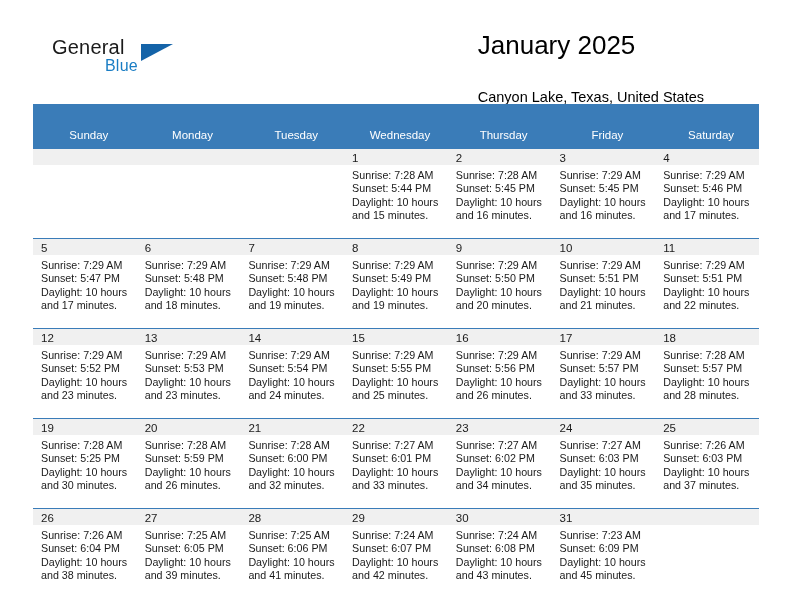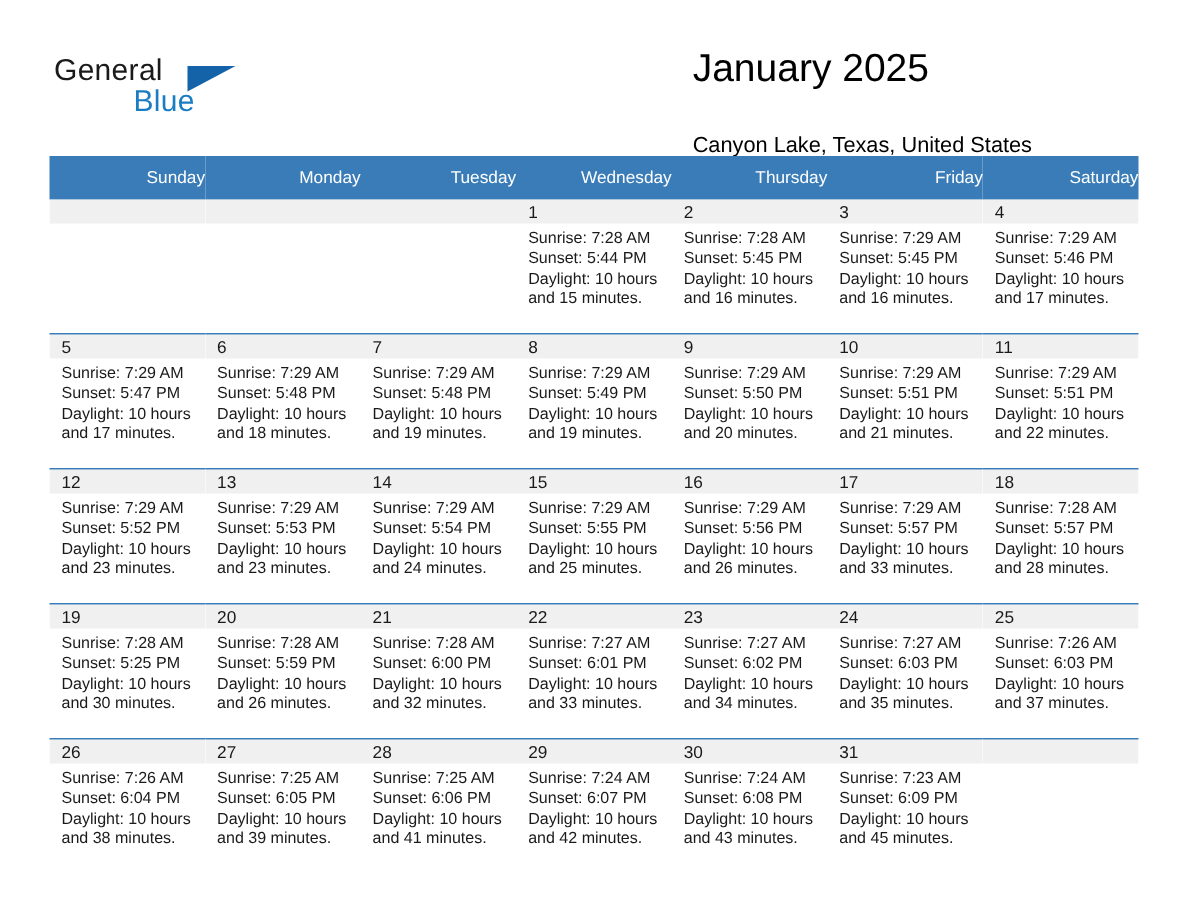--- a/index.html
+++ b/index.html
@@ -17,21 +17,21 @@
   .page {
     position: relative;
     width: 792px;
     height: 612px;
     box-sizing: border-box;
   }
 
   
   .header {
     position: absolute;
-    left: 0;
+    left: 16px;
     top: 0;
     width: 724px;
     height: 101px;
   }
   .logo {
     position: absolute;
     left: 36px;
     top: 36px;
     width: 120px;
     height: 44px;
@@ -42,21 +42,21 @@
     top: 0;
     font-size: 20px;
     letter-spacing: 0.2px;
     color: #1a1a1a;
     font-family: "Liberation Sans", sans-serif;
   }
   .logo-blue {
     position: absolute;
     left: 53px;
     top: 21px;
-    font-size: 20px;
+    font-size: 16px;
     letter-spacing: 0.2px;
     color: #1a7dc4;
     font-family: "Liberation Sans", sans-serif;
   }
   .logo-triangle {
     position: absolute;
     left: 89px;
     top: 8px;
     width: 0;
     height: 0;
@@ -93,22 +93,22 @@
     top: 104px;
     width: 726px;
     border-collapse: collapse;
     table-layout: fixed;
   }
   .calendar th {
     background: #3a7cb8;
     color: #ffffff;
     font-size: 11.5px;
     font-weight: normal;
-    text-align: right;
-    padding: 5px 0 5px 8px;
+    text-align: center;
+    padding: 21px 0 5px 8px;
     height: 19px;
     border: none;
   }
   .calendar td {
     vertical-align: top;
     padding: 0;
     border: none;
     border-top: 1px solid #3a7cb8;
     height: 89px;
     width: 103.7px;

